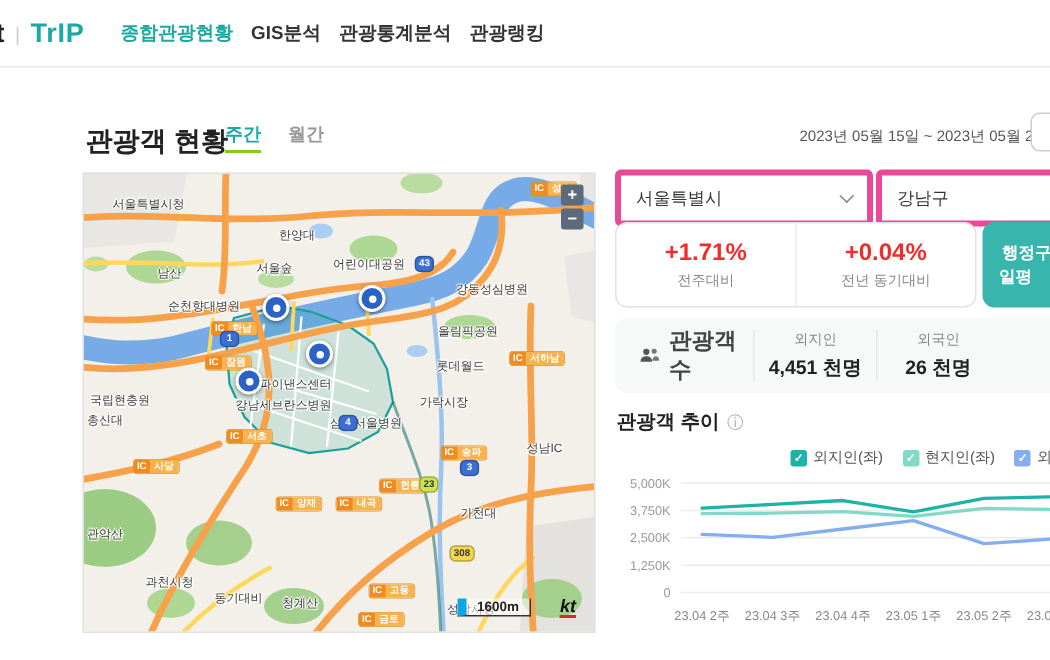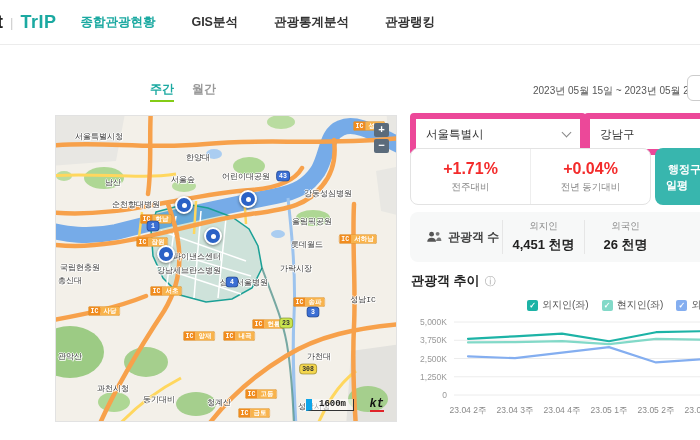--- a/index.html
+++ b/index.html
@@ -5,34 +5,34 @@
   html,body{margin:0;padding:0;background:#e9e9e9;}
   .screen{position:relative;width:700px;height:440px;background:#fff;overflow:hidden;
           font-family:"Liberation Sans",sans-serif;color:#222;}
   
   .topbar{position:absolute;top:0;left:0;right:0;height:44px;background:#fff;
           border-bottom:1px solid #ececec;display:flex;align-items:center;}
   .logo{display:flex;align-items:center;margin-left:-3px;}
   .logo-frag{font-size:18px;font-weight:800;color:#222;}
   .logo-div{color:#ccc;margin:0 7px;font-size:13px;}
   .logo-main{font-size:18px;font-weight:800;color:#1ba9a1;letter-spacing:.5px;}
-  .nav{display:flex;gap:36px;margin-left:24px;}
+  .nav{display:flex;gap:12px;margin-left:24px;}
   .nav-item{font-size:12.5px;font-weight:700;color:#333;cursor:pointer;}
   .nav-item.active{color:#1ba9a1;}
   
   .page-title{position:absolute;left:57px;top:70px;font-size:18px;font-weight:800;color:#222;}
   .tabs{position:absolute;left:150px;top:81px;display:flex;gap:18px;}
   .tab{font-size:12px;font-weight:700;color:#999;cursor:pointer;padding-bottom:2px;}
   .tab.active{color:#1ba9a1;border-bottom:2px solid #84cc16;}
   .date-range{position:absolute;left:533px;top:84px;font-size:10px;color:#555;white-space:nowrap;}
   .date-btn{position:absolute;left:687px;top:75px;width:40px;height:26px;background:#fff;
             border:1px solid #ccc;border-radius:6px;}
   
   .map-card{position:absolute;left:55px;top:115px;width:340px;height:305px;border:1px solid #e2e2e2;
-            overflow:hidden;background:#f3f0e9;font-family:Liberation Mono, monospace;}
+            overflow:hidden;background:#f3f0e9;}
   .map-card svg{position:absolute;left:0;top:0;}
   #map-overlay{position:absolute;left:0;top:0;width:100%;height:100%;}
   .mlabel{position:absolute;transform:translate(-50%,-50%);font-size:8px;color:#3a3a3a;white-space:nowrap;
           text-shadow:1px 0 0 #fff,-1px 0 0 #fff,0 1px 0 #fff,0 -1px 0 #fff,1px 1px 0 #fff;}
   .icb{position:absolute;transform:translate(-50%,-50%);display:flex;white-space:nowrap;border-radius:2px;
        overflow:hidden;font-size:6.5px;font-weight:700;line-height:9px;box-shadow:0 0 0 .5px #d98f2b;}
   .ic-tag{background:#f08c1f;color:#fff;padding:0 2px;}
   .ic-name{background:#f8b34c;color:#fff;padding:0 3px;}
   .shield{position:absolute;transform:translate(-50%,-50%);min-width:7px;height:9px;border-radius:4px;
           font-size:6.5px;font-weight:700;display:flex;align-items:center;justify-content:center;
@@ -42,41 +42,41 @@
   .pin::after{content:"";position:absolute;left:4.5px;top:4.5px;width:5px;height:5px;background:#fff;border-radius:50%;}
   .map-zoom{position:absolute;right:7px;top:7px;display:flex;flex-direction:column;gap:2px;}
   .zoom-btn{width:15px;height:14px;background:#5b6b7b;color:#fff;font-size:11px;font-weight:700;
             display:flex;align-items:center;justify-content:center;border-radius:2px;cursor:pointer;}
   .map-scale{position:absolute;right:42px;bottom:10px;font-size:9px;font-weight:700;color:#222;
              border-left:6px solid #0ea5e9;border-right:1px solid #333;border-bottom:1px solid #333;
              padding:0 7px 1px;background:rgba(255,255,255,.55);}
   .map-kt{position:absolute;right:12px;bottom:9px;font-size:12px;font-weight:800;font-style:italic;
           color:#111;border-bottom:2px solid #e0242a;line-height:12px;}
   
-  .select{position:absolute;height:30px;background:#fff;border:6px solid #ec4899;border-radius:4px;
+  .select{position:absolute;height:30px;background:#fff;border:4px solid #ec4899;border-radius:4px;
           display:flex;align-items:center;justify-content:space-between;padding:0 10px;cursor:pointer;}
   .select .val{font-size:11.5px;color:#333;}
   .chev{width:6px;height:6px;border-right:1.5px solid #888;border-bottom:1.5px solid #888;
         transform:rotate(45deg);margin-top:-3px;}
   .sel-city{left:410px;top:113px;width:144px;}
   .sel-district{left:584px;top:113px;width:144px;}
   .stats-card{position:absolute;left:410px;top:148px;width:241px;height:57px;border:1px solid #e3e3e3;
               border-radius:8px;background:#fff;display:flex;box-sizing:border-box;}
   .stat{flex:1;display:flex;flex-direction:column;align-items:center;justify-content:center;gap:3px;}
   .stat + .stat{border-left:1px solid #eee;}
   .stat .v{font-size:16px;font-weight:800;}
   .stat .l{font-size:9.5px;color:#888;}
   .action-btn{position:absolute;left:655px;top:148px;width:92px;height:57px;border:none;border-radius:8px;
               background:#38b6ae;color:#fff;font-family:inherit;font-size:11px;font-weight:700;
               text-align:left;padding:0 0 0 13px;line-height:16px;cursor:pointer;}
   .action-btn .l2{margin-left:-2px;}
   .visitor-card{position:absolute;left:410px;top:212px;width:350px;height:50px;background:#f7f8f8;
                 border-radius:8px;display:flex;align-items:center;box-sizing:border-box;}
   .v-label{flex:0 0 92px;display:flex;align-items:center;gap:6px;padding-left:16px;box-sizing:border-box;
-           font-size:12px;font-weight:700;color:#444;}
+           font-size:15px;font-weight:700;color:#444;}
   .vcol{width:81px;border-left:1px solid #e6e6e6;text-align:center;}
   .vcol .cl{font-size:9.5px;color:#888;margin-bottom:3px;}
   .vcol .cv{font-size:13px;font-weight:800;color:#222;}
   .chart-title{position:absolute;left:411px;top:272px;font-size:13px;font-weight:800;color:#222;
                display:flex;align-items:center;gap:5px;}
   .info-icon{font-size:11px;font-weight:400;color:#aaa;}
   .legend{position:absolute;left:527px;top:298px;display:flex;gap:13px;white-space:nowrap;}
   .lg-item{display:flex;align-items:center;gap:4px;cursor:pointer;}
   .lg-box{width:11px;height:11px;border-radius:2px;color:#fff;font-size:8px;line-height:11px;
           text-align:center;font-weight:700;}
@@ -98,20 +98,21 @@
       <span class="logo-main">TrIP</span>
     </div>
     <nav class="nav">
       <span class="nav-item active">종합관광현황</span>
       <span class="nav-item">GIS분석</span>
       <span class="nav-item">관광통계분석</span>
       <span class="nav-item">관광랭킹</span>
     </nav>
   </header>
 
+  <h1 class="page-title">관광객 현황</h1>
   <div class="tabs">
     <span class="tab active">주간</span>
     <span class="tab">월간</span>
   </div>
   <span class="date-range">2023년 05월 15일 ~ 2023년 05월 21일</span>
   <button class="date-btn"></button>
 
   <section class="map-card">
     <svg width="340" height="305" viewBox="0 0 340 305" preserveAspectRatio="none">
       <rect x="-5" y="-5" width="350" height="315" fill="#f3f0e9"></rect>
@@ -179,24 +180,24 @@
         <div class="mlabel" style="left: 218px; top: 128px; margin-left: 33px;">롯데월드</div>
         <div class="mlabel" style="left: 240px; top: 152px;">가락시장</div>
         <div class="mlabel" style="left: 24px; top: 151px;">국립현충원</div>
         <div class="mlabel" style="left: 14px; top: 164px;">총신대</div>
         <div class="mlabel" style="left: 133px; top: 140px;">강남파이낸스센터</div>
         <div class="mlabel" style="left: 133px; top: 154px;">강남세브란스병원</div>
         <div class="mlabel" style="left: 188px; top: 166px;">삼성서울병원</div>
         <div class="mlabel" style="left: 14px; top: 240px;">관악산</div>
         <div class="mlabel" style="left: 57px; top: 272px;">과천시청</div>
         <div class="mlabel" style="left: 103px; top: 283px;">동기대비</div>
-        <div class="mlabel" style="left: 151px; top: 286px; padding-left: 24px;">청계산</div>
+        <div class="mlabel" style="left: 132px; top: 286px; padding-left: 24px;">청계산</div>
         <div class="mlabel" style="left: 258px; top: 290px;">성남시청</div>
         <div class="mlabel" style="left: 307px; top: 183px;">성남IC</div>
-        <div class="mlabel" style="left: 263px; top: 240px;">가천대</div>
+        <div class="mlabel" style="left: 263px; top: 226px;">가천대</div>
         <div class="icb" style="left: 313px; top: 10px;">
           <span class="ic-tag">IC</span>
           <span class="ic-name">성수</span>
         </div>
         <div class="icb" style="left: 100px; top: 103px;">
           <span class="ic-tag">IC</span>
           <span class="ic-name">한남</span>
         </div>
         <div class="icb" style="left: 96px; top: 126px;">
           <span class="ic-tag">IC</span>

